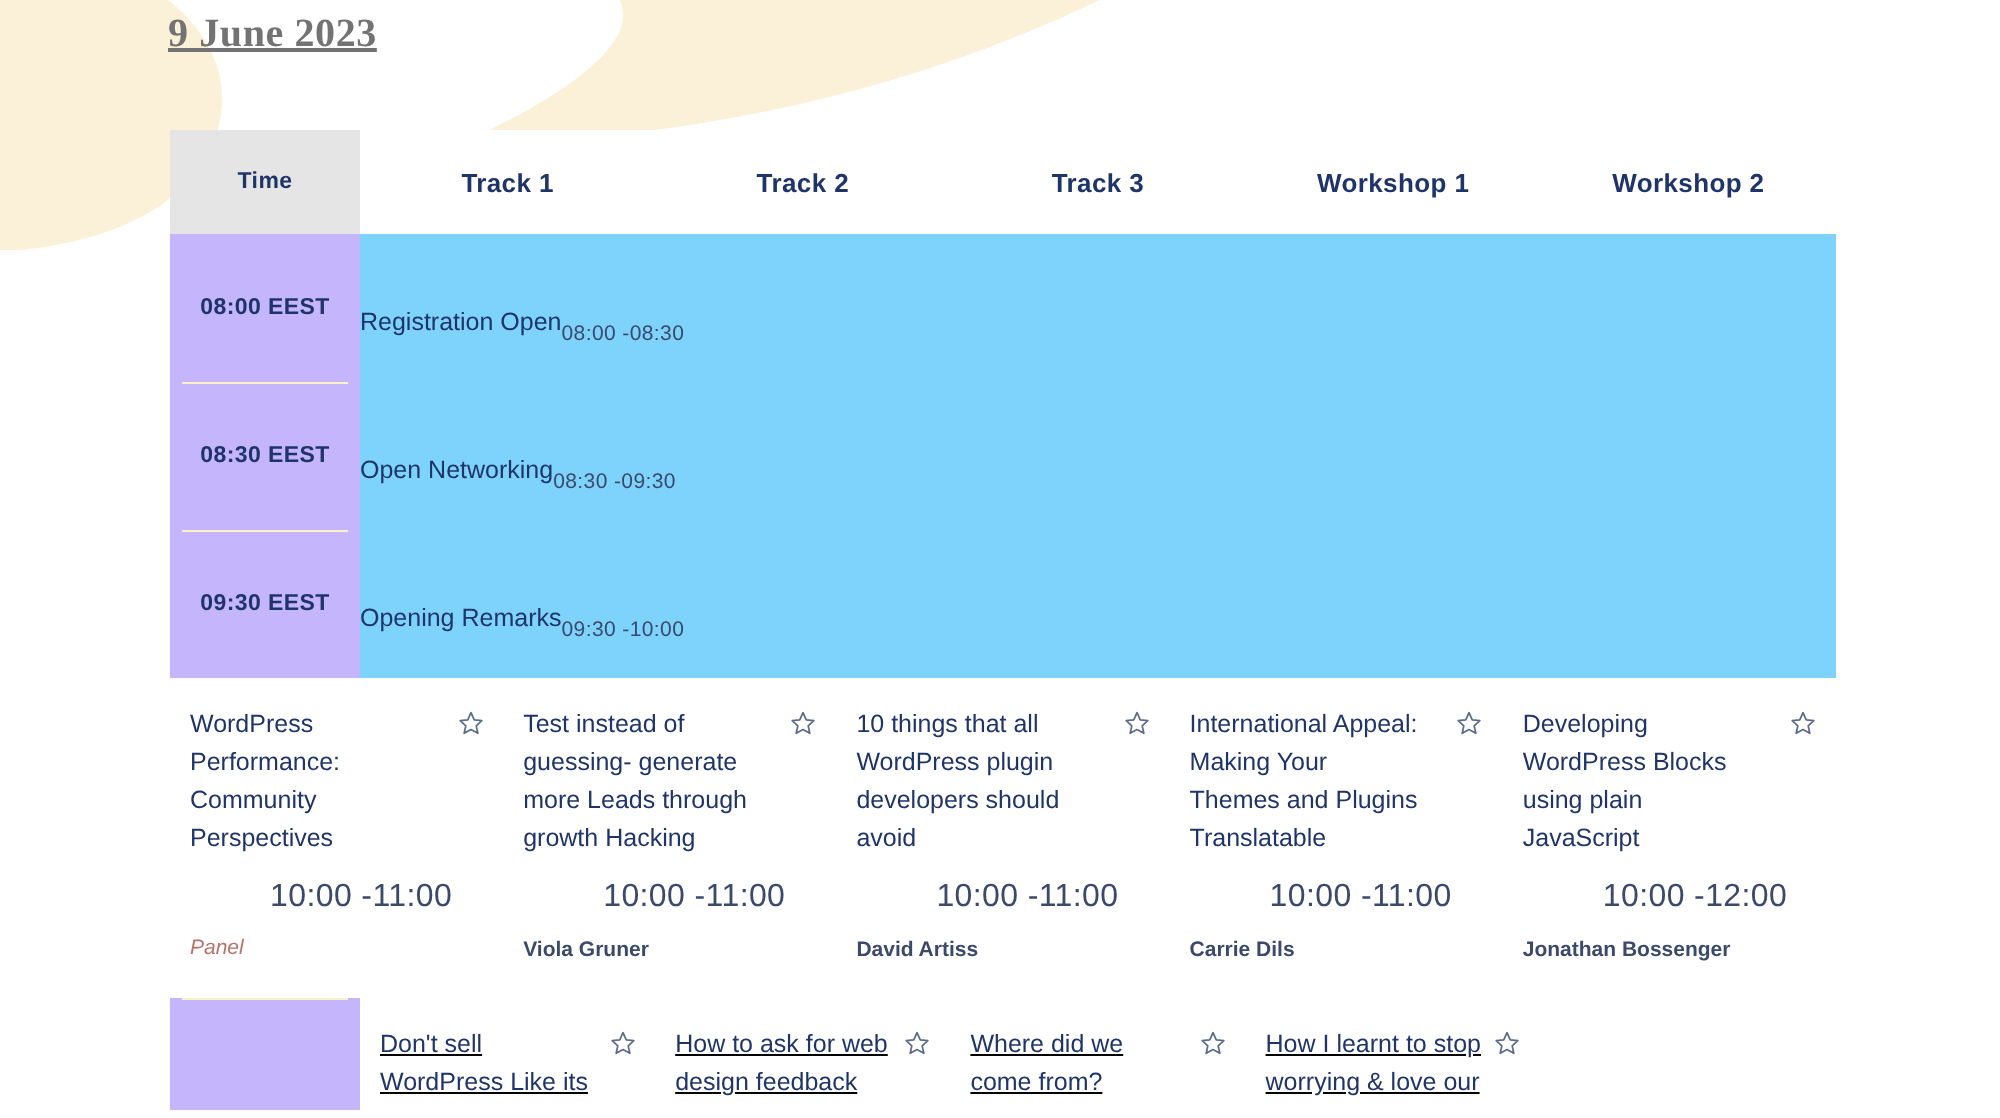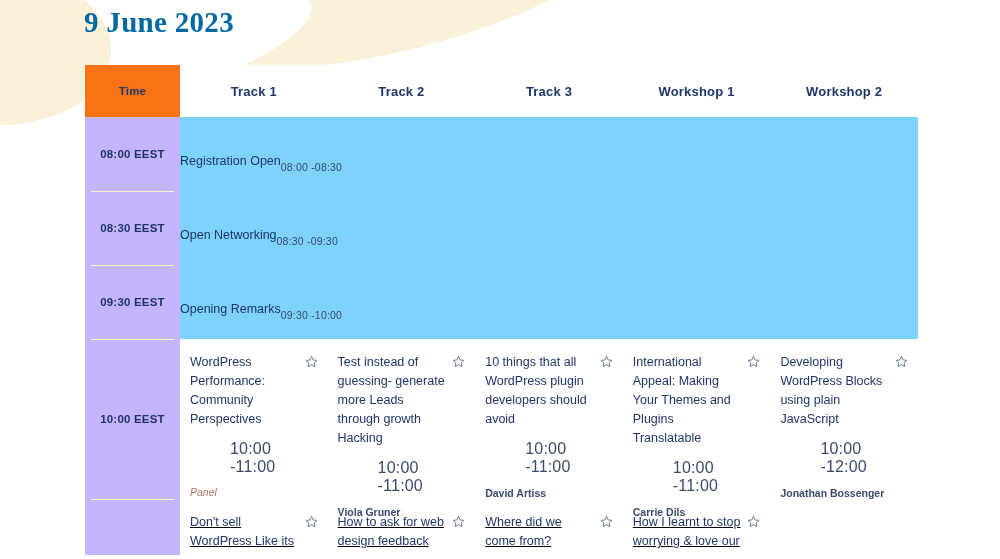--- a/index.html
+++ b/index.html
@@ -29,25 +29,26 @@
     z-index: 0;
   }
 
   
   .page-title {
     position: absolute;
     left: 84px;
     top: 6px;
     z-index: 3;
     font-family: "Liberation Serif", "DejaVu Serif", serif;
-    font-size: 29px;
+    font-size: 20px;
     font-weight: 700;
-    color: #0369a1;
+    color: #737373;
     letter-spacing: 0.3px;
     white-space: nowrap;
+    text-decoration: underline;
   }
 
   
   .schedule {
     position: absolute;
     left: 85px;
     top: 65px;
     width: 833px;
     z-index: 2;
     background: #faeebe;
@@ -69,21 +70,21 @@
     flex: 0 0 95px;
     box-sizing: border-box;
     background: #c4b5fd;
     display: flex;
     align-items: center;
     justify-content: center;
     position: relative;
   }
 
   .head-row .col-time {
-    background: #f97316;
+    background: #e5e5e5;
   }
 
   .col-time .time-label {
     font-size: 11.5px;
     font-weight: 700;
     color: #1f3468;
     letter-spacing: 0.2px;
     white-space: nowrap;
   }
 
@@ -251,24 +252,20 @@
         <div class="time-divider"></div>
         <span class="time-label">09:30 EEST</span>
       </div>
       <div class="plenary">
         <div class="p-title">Opening Remarks</div>
         <div class="p-time">09:30 -10:00</div>
       </div>
     </div>
 
     <div class="sched-row row-h160">
-      <div class="col-time">
-        <div class="time-divider"></div>
-        <span class="time-label">10:00 EEST</span>
-      </div>
       <div class="cells">
 
         <div class="cell">
           <div class="cell-head">
             <div class="sess-title">WordPress Performance: Community Perspectives</div>
             <svg class="star-icon" viewBox="0 0 24 24" fill="none" stroke="#5c6b8a" stroke-width="1.6" stroke-linejoin="round">
                 <polygon points="12,2.5 15,9.2 22,9.9 16.8,14.6 18.3,21.5 12,18 5.7,21.5 7.2,14.6 2,9.9 9,9.2"></polygon>
               </svg>
           </div>
           <div class="sess-time">10:00 -11:00</div>

